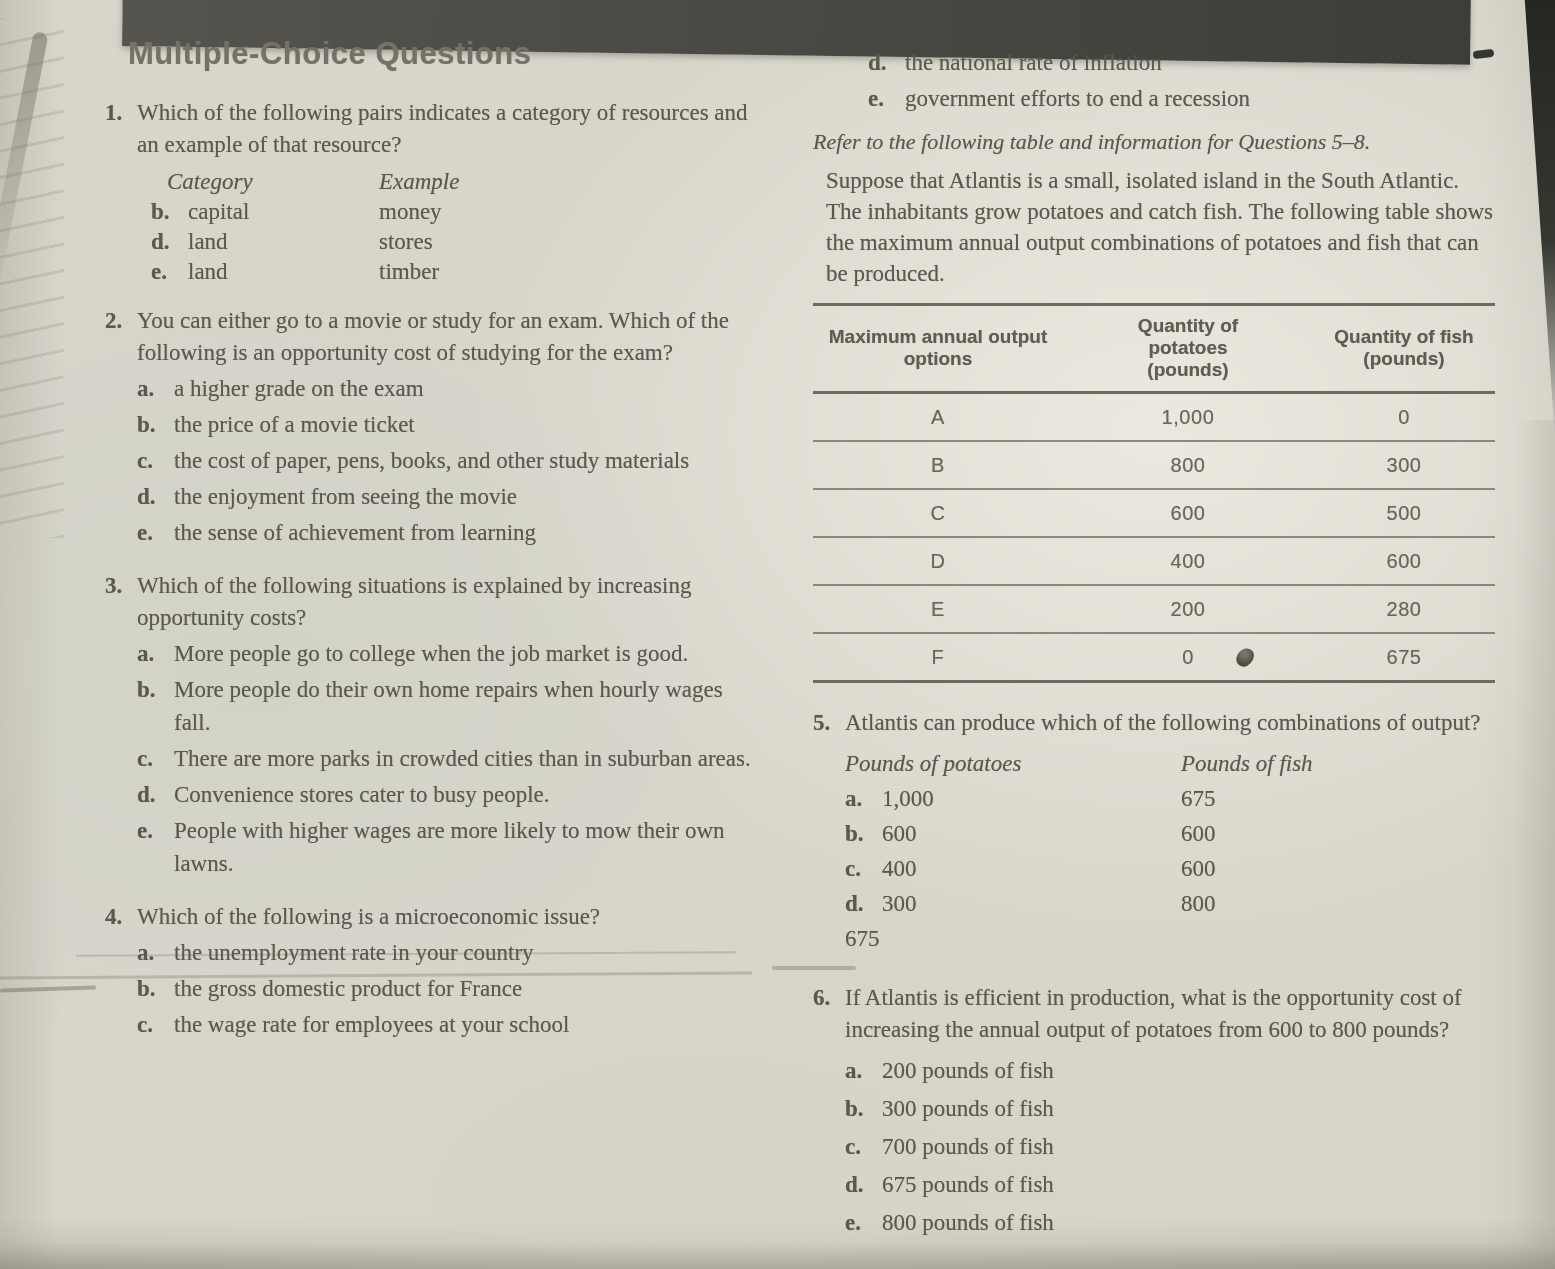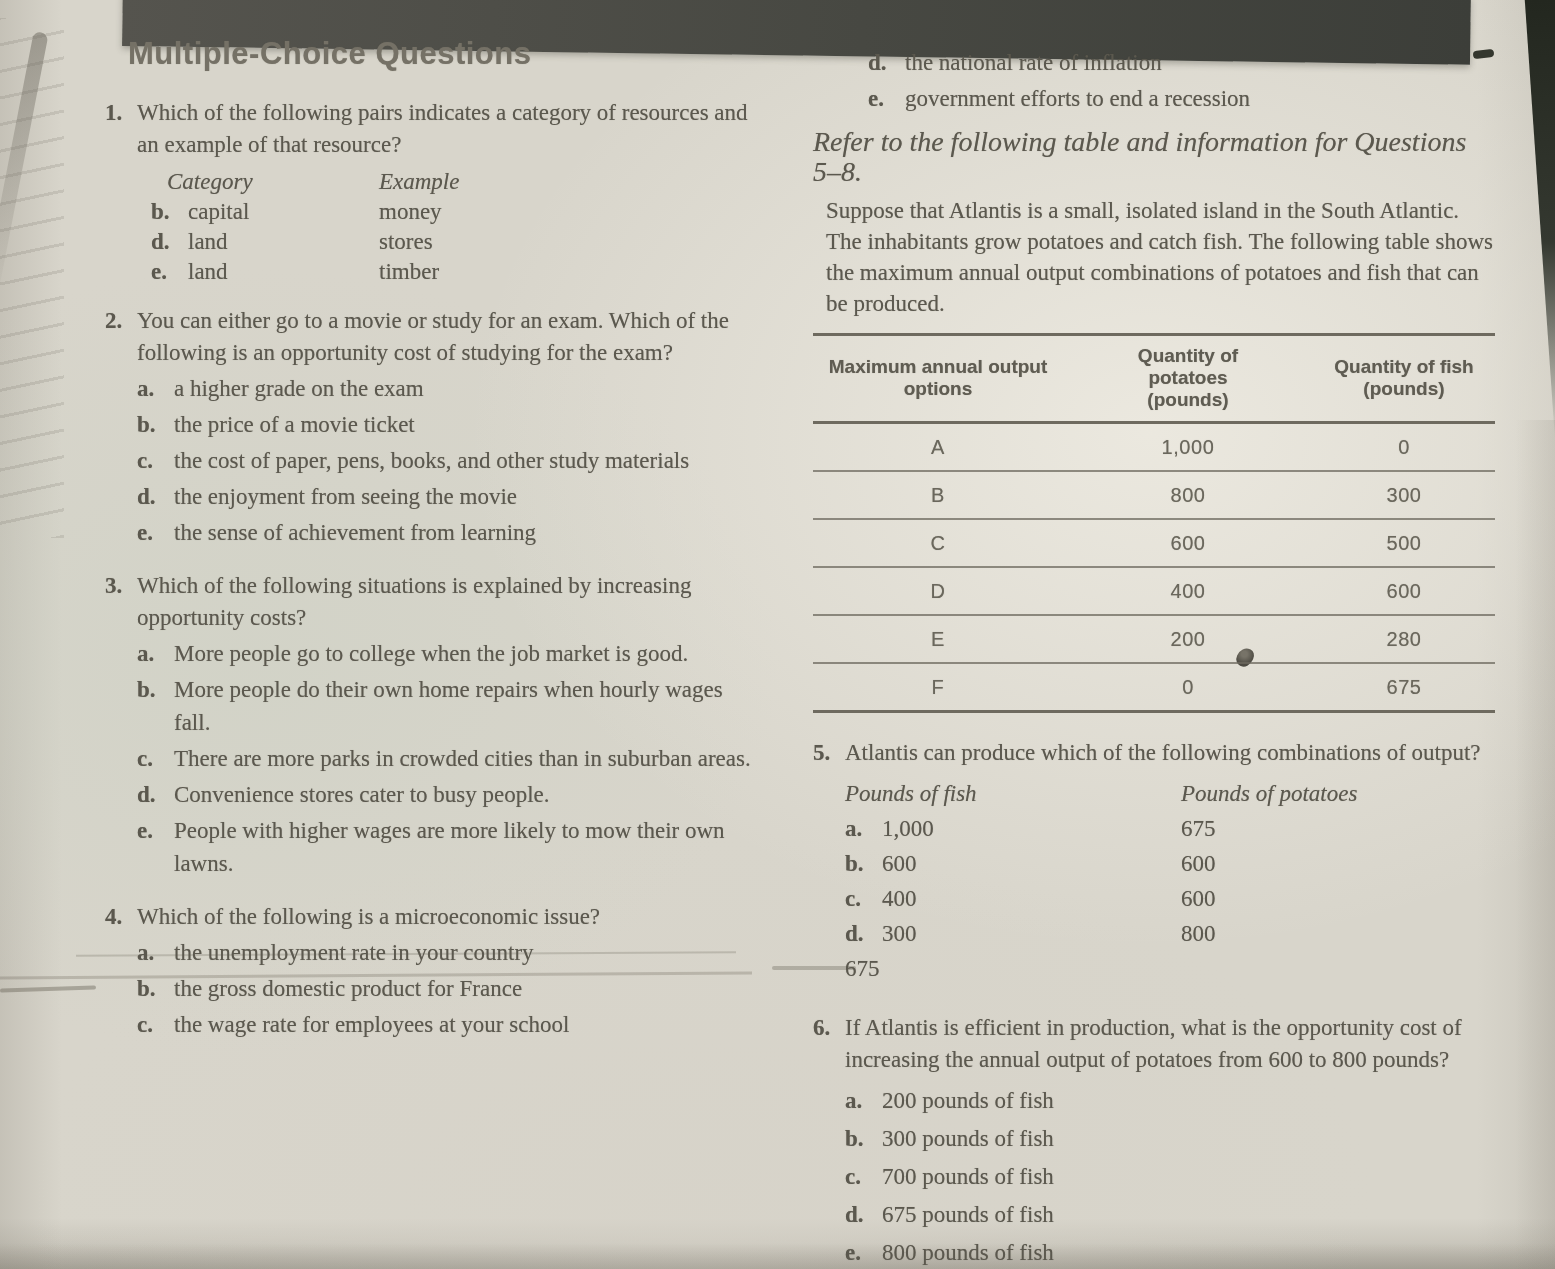--- a/index.html
+++ b/index.html
@@ -54,21 +54,21 @@
   .opt{display:flex; line-height:33px; margin-bottom:3px;}
   .letter{flex:0 0 37px; font-weight:700;}
   .otext{flex:1;}
   .ital{font-style:italic;}
   
   .pair-headers{display:grid; grid-template-columns:212px 1fr; padding-left:30px; margin-top:6px; line-height:30px;}
   .pairrow{display:grid; grid-template-columns:228px 1fr; padding-left:14px; line-height:30px;}
   .pairrow .letter{display:inline-block; width:37px; flex:none;}
   
   .carryover{padding-left:55px; margin-bottom:12px;}
-  .refer{font-style:italic; font-size:28px; margin:8px 0 8px 0; line-height:30px;}
+  .refer{font-style:italic; font-size:22px; margin:8px 0 8px 0; line-height:30px;}
   .intro{margin:0 0 14px 13px; line-height:31px;}
   
   table.otable{border-collapse:collapse; width:682px; margin:0 0 24px 0;
     border-top:3px solid #6e6a5f; border-bottom:3px solid #6e6a5f;
     font-family:"Liberation Sans", sans-serif;}
   .otable th{font-size:19px; line-height:22px; font-weight:700; color:#5f5c52;
     padding:9px 4px 10px; border-bottom:3px solid #6e6a5f; text-align:center;}
   .otable th.h2{padding:9px 44px 10px;}
   .otable td{font-size:20px; color:#6a675c; letter-spacing:.6px; text-align:center;
     padding:7px 4px; border-bottom:2px solid #78746357;}
@@ -264,22 +264,22 @@
             <td>675</td>
           </tr>
       </tbody>
     </table>
 
     <div class="question">
       <span class="qnum">5.</span>
       <div class="qbody">
         <p class="qtext">Atlantis can produce which of the following combinations of output?</p>
         <div class="q5head">
+          <span class="ital">Pounds of potatoes</span>
           <span class="ital">Pounds of fish</span>
-          <span class="ital">Pounds of potatoes</span>
         </div>
         <div class="q5row">
           <span><span class="letter">a.</span><span>1,000</span></span>
           <span>675</span>
         </div>
         <div class="q5row">
           <span><span class="letter">b.</span><span>600</span></span>
           <span>600</span>
         </div>
         <div class="q5row">

